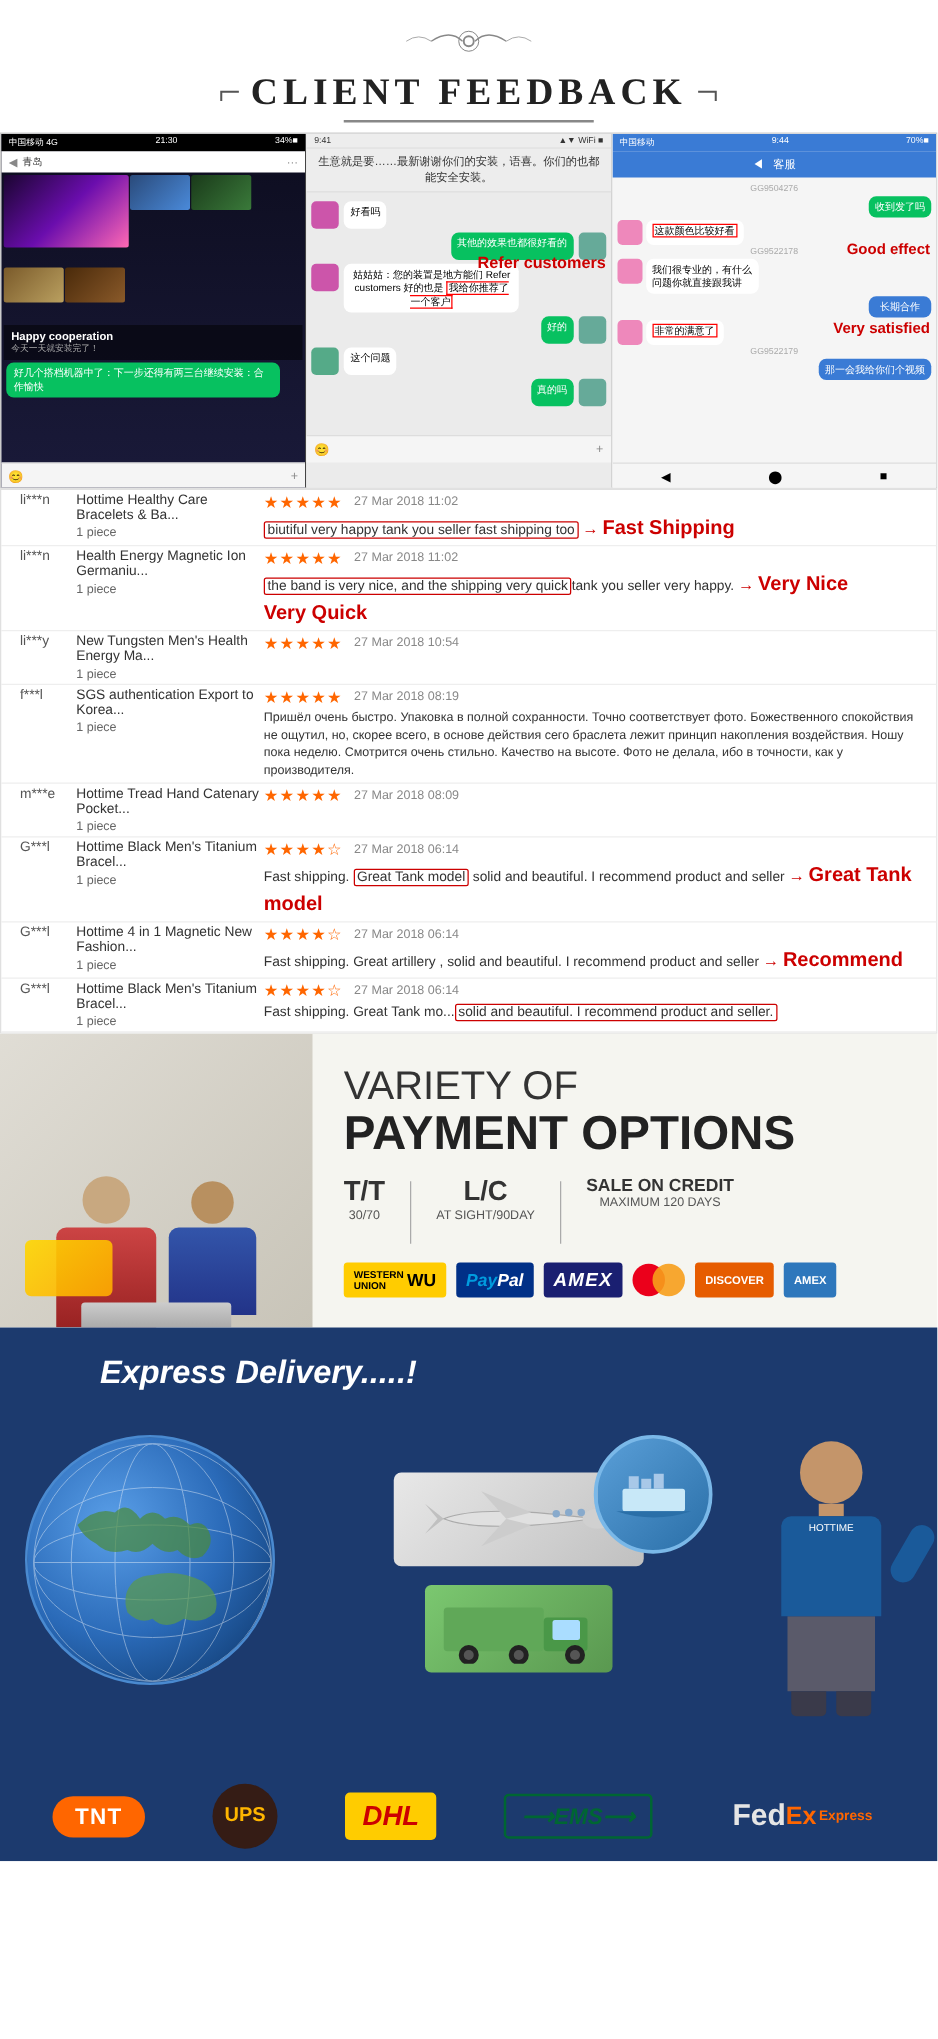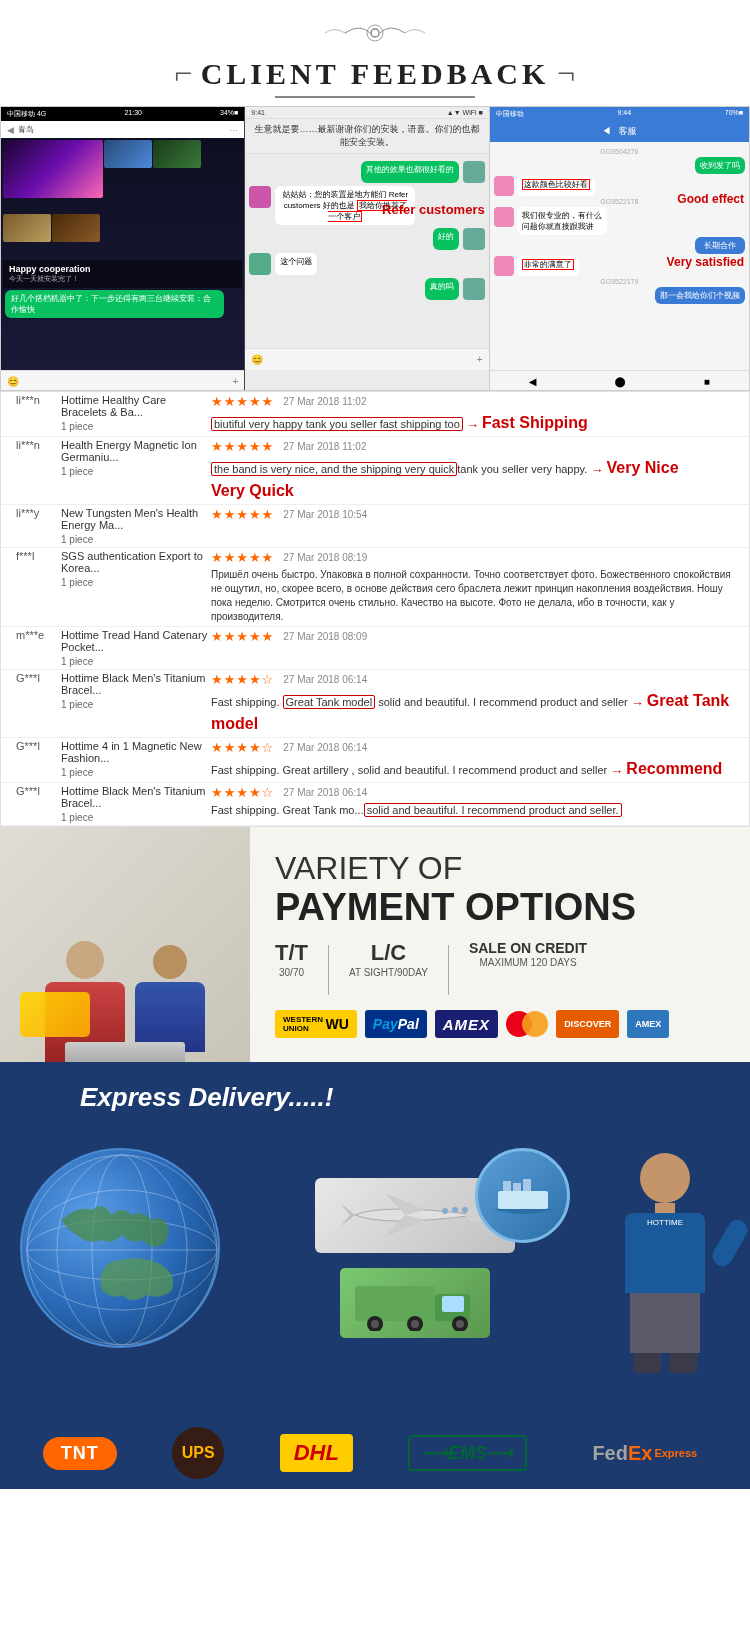--- a/index.html
+++ b/index.html
@@ -296,20 +296,26 @@
   <div style="width:245px;height:285px;background:#ebebeb;position:relative;overflow:hidden;border-right:1px solid #ccc;">
     <div style="background:#ededed;color:#333;font-size:7px;padding:2px 6px;display:flex;justify-content:space-between;border-bottom:1px solid #ddd;">
       <span>9:41</span>
         <span>▲▼ WiFi ■</span>
     </div>
     <div style="background:#ededed;padding:4px 6px;font-size:9px;text-align:center;color:#333;border-bottom:1px solid #ddd;">
       生意就是要……最新谢谢你们的安装，语喜。你们的也都能安全安装。
     </div>
 
     <div style="padding:4px;overflow:hidden;max-height:185px;">
+      <div style="display:flex;margin:3px 0;">
+        <div style="width:22px;height:22px;background:#c5a;border-radius:4px;flex-shrink:0;margin-right:4px;"></div>
+        <div style="background:#fff;border-radius:6px;padding:3px 5px;font-size:8px;max-width:140px;">
+          好看吗
+        </div>
+      </div>
       <div style="display:flex;margin:3px 0;justify-content:flex-end;">
         <div style="background:#07c160;border-radius:6px;padding:3px 5px;font-size:8px;max-width:140px;color:#fff;">
           其他的效果也都很好看的
         </div>
         <div style="width:22px;height:22px;background:#6a9;border-radius:4px;flex-shrink:0;margin-left:4px;"></div>
       </div>
       <div style="display:flex;margin:3px 0;text-align:center;">
         <div style="width:22px;height:22px;background:#c5a;border-radius:4px;flex-shrink:0;margin-right:4px;"></div>
         <div style="background:#fff;border-radius:6px;padding:3px 5px;font-size:8px;max-width:140px;">
           姑姑姑：您的装置是地方能们 Refer customers 好的也是 <span style="border:1px solid red;padding:0 1px;">我给你推荐了一个客户</span>
@@ -703,17 +709,17 @@
     </div>
   </div>
 </div>
 
 <div class="delivery-logos">
   <div style="background:#ff6600;color:#fff;font-size:18px;font-weight:900;border-radius:22px;padding:6px 18px;letter-spacing:1px;">TNT</div>
   <div style="background:#351c15;color:#ffb500;font-size:16px;font-weight:900;border-radius:50%;width:52px;height:52px;display:flex;align-items:center;justify-content:center;">UPS</div>
   <div style="background:#ffcc00;color:#cc0000;font-size:22px;font-weight:900;font-style:italic;padding:6px 14px;border-radius:4px;">DHL</div>
   <div style="background:transparent;border:2px solid #006633;color:#006633;font-size:18px;font-weight:900;font-style:italic;padding:5px 12px;border-radius:4px;">⟶EMS⟶</div>
   <div style="background:transparent;font-size:18px;font-weight:900;padding:5px 10px;display:flex;align-items:center;">
-    <span style="color:#a3a3a3;font-weight:900;font-size:20px;text-align:center;">Fed</span>
+    <span style="color:#e5e5e5;font-weight:900;font-size:24px;text-align:center;">Fed</span>
       <span style="color:#ff6600;font-weight:900;font-size:20px;">Ex</span>
     <span style="color:#ff6600;font-size:11px;margin-left:2px;">Express</span>
   </div>
 </div>
 
 </body></html>

